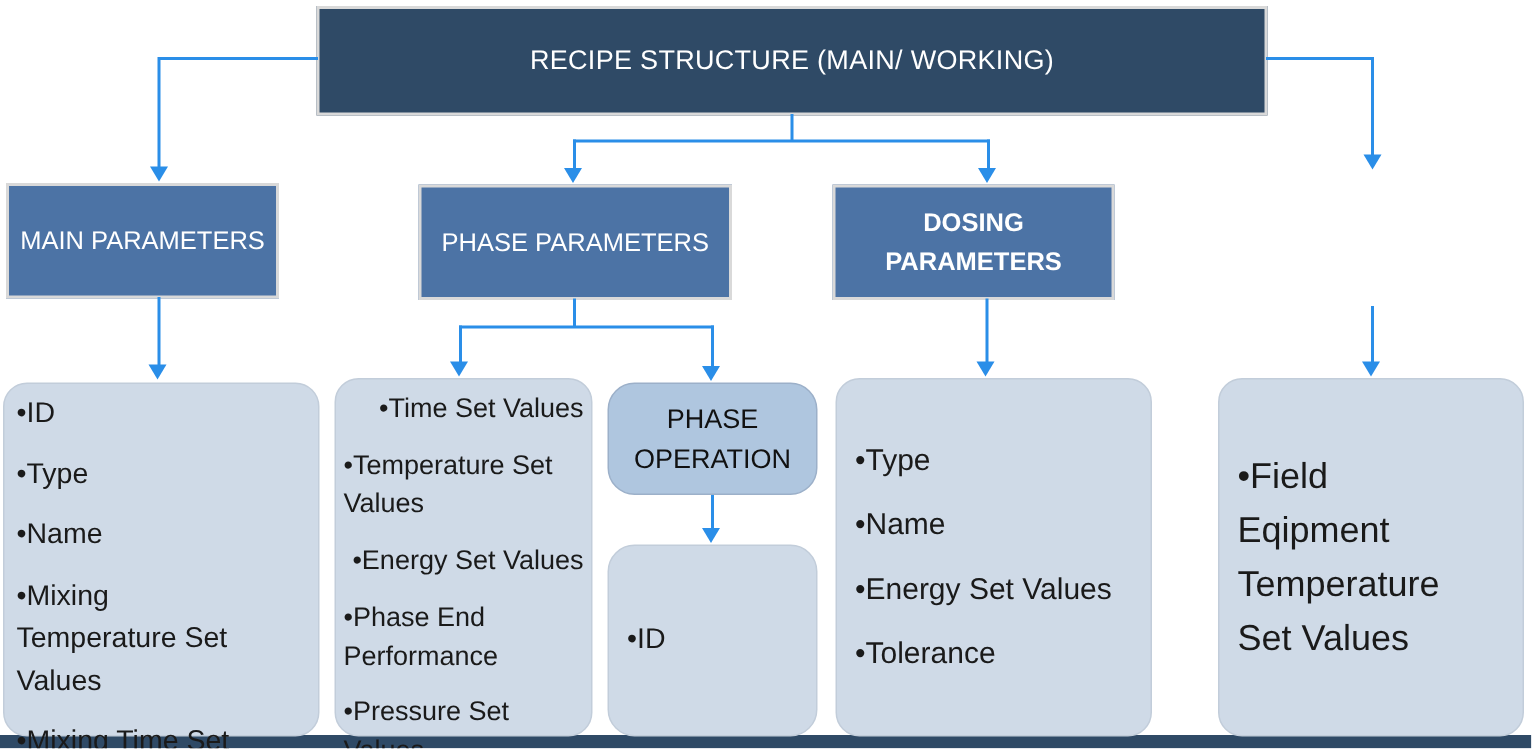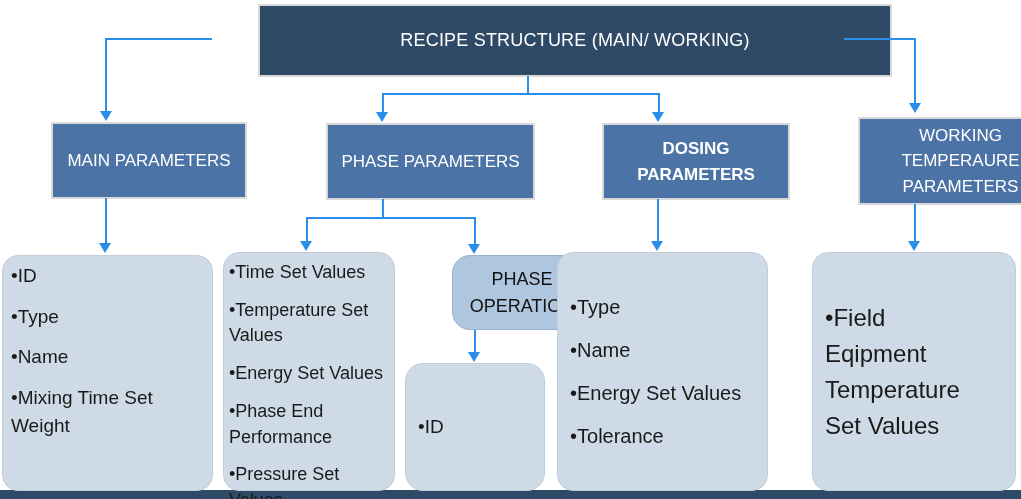--- a/index.html
+++ b/index.html
@@ -5,21 +5,21 @@
   :root{
     --navy:#2f4a66; --mid:#4c73a5; --leaf:#cfdae7; --op:#afc6df; --line:#2a8ee8;
   }
   html,body{margin:0;padding:0;background:#fff;}
   #stage{
     position:relative;width:1021px;height:499px;overflow:hidden;background:#fff;
     font-family:"Liberation Sans","DejaVu Sans",sans-serif;
   }
   .box{
     position:absolute;display:flex;align-items:center;justify-content:center;
-    text-align:center;box-sizing:border-box;margin-left:47px;
+    text-align:center;box-sizing:border-box;
   }
   .top-node{
     background:var(--navy);border:2px solid #d9d9d9;color:#fff;
     font-size:18px;letter-spacing:.2px;
   }
   .lvl2{
     background:var(--mid);border:2px solid #d9d9d9;color:#fff;
     font-size:17px;line-height:1.5;padding:2px 6px;
   }
   .leaf{
@@ -35,43 +35,43 @@
   .hline,.vline{position:absolute;background:var(--line);z-index:1;}
   .hline{height:2px;} .vline{width:2px;}
   .arrow{
     position:absolute;width:0;height:0;z-index:1;
     border-left:6px solid transparent;border-right:6px solid transparent;
     border-top:10px solid var(--line);
   }
   .bottombar{position:absolute;left:0;top:490px;width:1021px;height:9px;background:var(--navy);z-index:0;}
   
   #leaf-main{left:2px;top:255px;width:211px;height:236px;padding:6px 34px 4px 8px;font-size:19px;line-height:1.5;}
-  #leaf-phase{left:223px;top:252px;width:172px;height:239px;padding:7px 5px 4px 5px;font-size:18px;line-height:1.43;}
+  #leaf-phase{left:223px;top:252px;width:172px;height:239px;padding:7px 5px 4px 5px;font-size:18px;line-height:1.43;align-items:flex-end;}
   #leaf-op{left:405px;top:363px;width:140px;height:128px;padding:4px 4px 4px 12px;font-size:19px;line-height:1.55;justify-content:center;border-radius:18px;}
   #leaf-dosing{left:557px;top:252px;width:211px;height:239px;padding:4px 10px 4px 12px;font-size:20px;line-height:1.55;justify-content:center;}
   #leaf-working{left:812px;top:252px;width:204px;height:239px;padding:4px 26px 4px 12px;font-size:24px;line-height:1.5;justify-content:center;}
 </style>
 </head>
 <body>
 
 <div id="stage">
 
   <div class="box top-node" style="left:211px;top:4px;width:634px;height:73px;">RECIPE STRUCTURE (MAIN/ WORKING)</div>
 
-  <div class="box lvl2" style="left:4px;top:122px;width:196px;height:77px;">MAIN PARAMETERS</div>
+  <div class="box lvl2" style="left:4px;top:122px;width:182px;height:77px;">MAIN PARAMETERS</div>
   <div class="box lvl2" style="left:279px;top:123px;width:209px;height:77px;">PHASE PARAMETERS</div>
   <div class="box lvl2" style="left:555px;top:123px;width:188px;height:77px;font-weight:bold;">DOSING PARAMETERS</div>
-  <div class="box lvl2" style="left:811px;top:117px;width:205px;height:88px;">WORKING TEMPERAURE PARAMETERS</div>
 
   <div class="box op-node" style="left:405px;top:255px;width:140px;height:75px;">PHASE OPERATION</div>
 
   <div class="leaf" id="leaf-main">
       <div class="li">•ID</div>
       <div class="li">•Type</div>
       <div class="li">•Name</div>
+      <div class="li">•Mixing Temperature Set Values</div>
       <div class="li">•Mixing Time Set Weight</div>
     </div>
   <div class="leaf" id="leaf-phase">
       <div class="li">•Time Set Values</div>
       <div class="li">•Temperature Set Values</div>
       <div class="li">•Energy Set Values</div>
       <div class="li">•Phase End Performance</div>
       <div class="li">•Pressure Set Values</div>
       <div class="li">•Motor Speed</div>
     </div>

